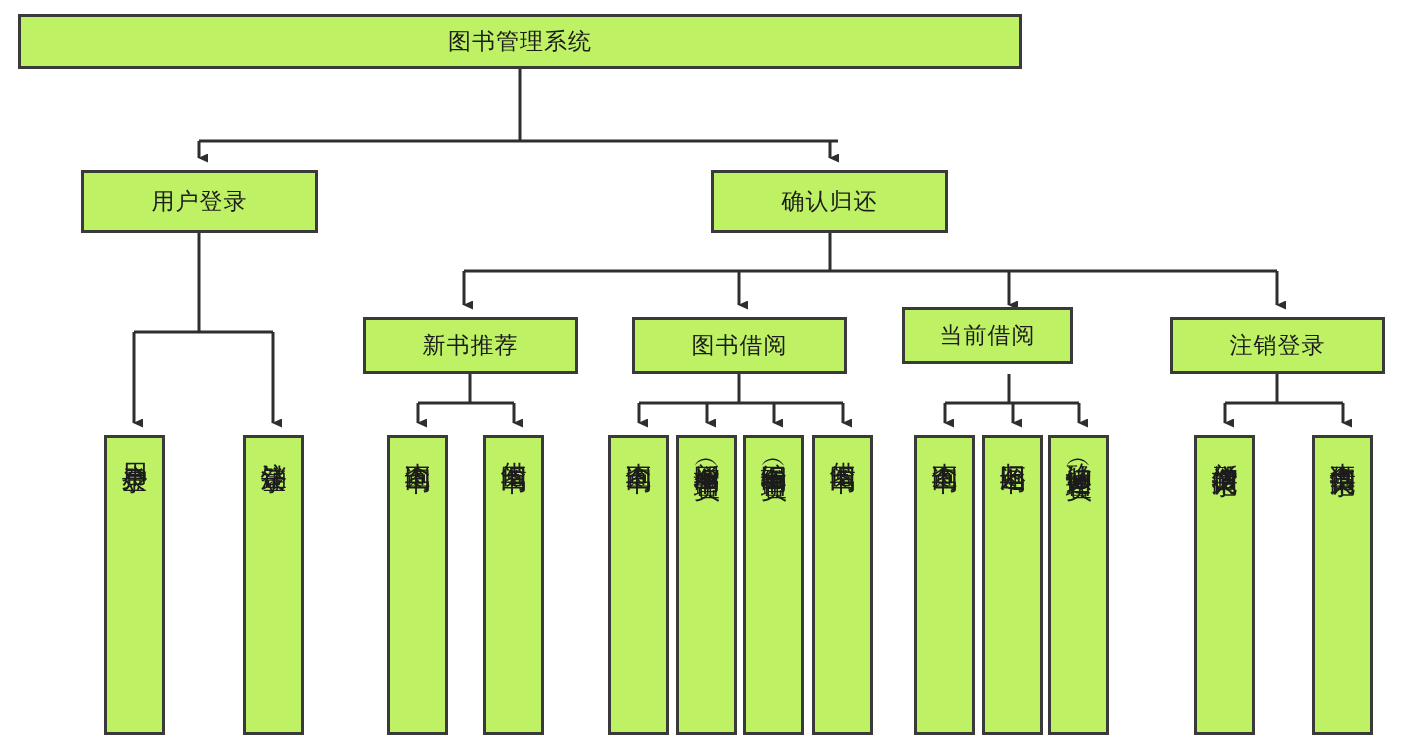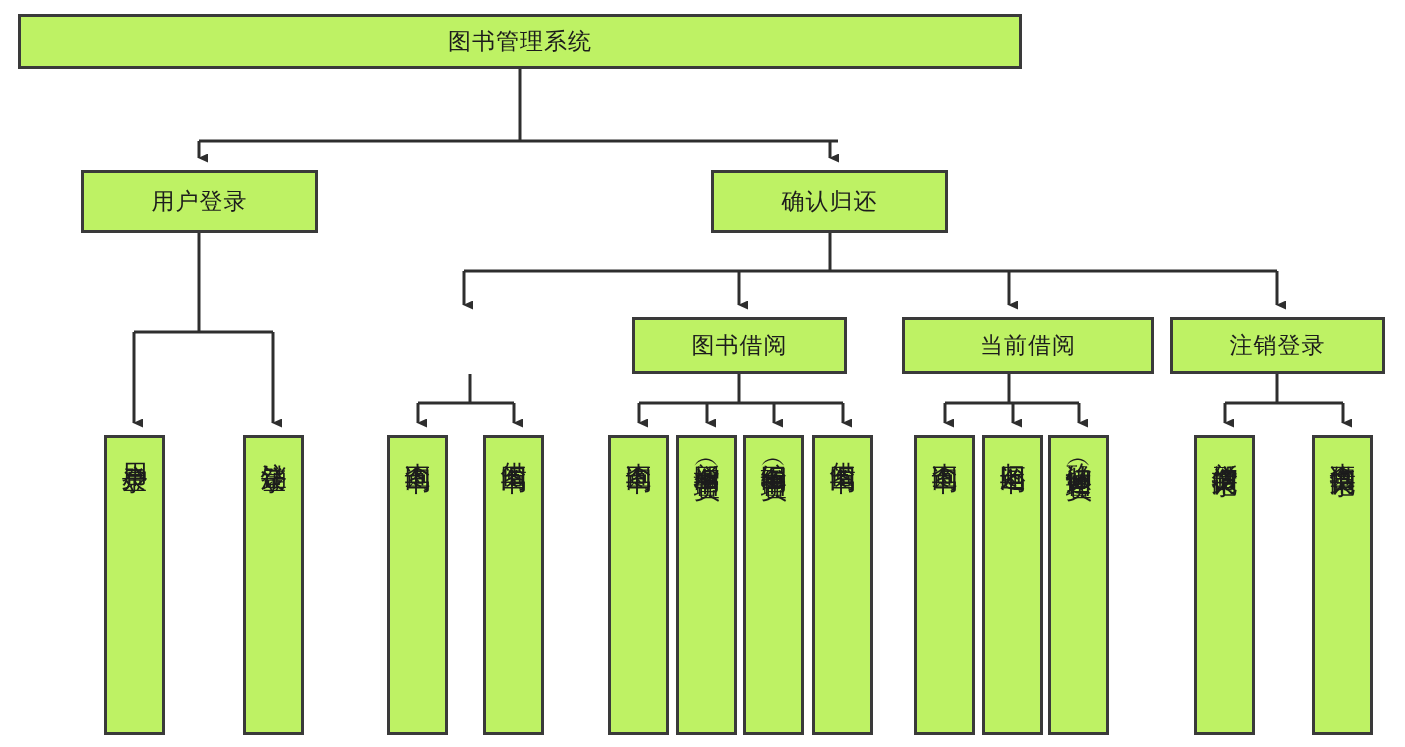--- a/index.html
+++ b/index.html
@@ -128,24 +128,27 @@
     <span class="label">图书管理系统</span>
   </div>
 
   <div class="node horizontal" style="left:81px; top:170px; width:237px; height:63px;">
     <span class="label">用户登录</span>
   </div>
   <div class="node horizontal" style="left:711px; top:170px; width:237px; height:63px;">
     <span class="label">确认归还</span>
   </div>
 
+  <div class="node horizontal" style="left:363px; top:317px; width:215px; height:57px;">
+    <span class="label">新书推荐</span>
+  </div>
   <div class="node horizontal" style="left:632px; top:317px; width:215px; height:57px;">
     <span class="label">图书借阅</span>
   </div>
-  <div class="node horizontal" style="left:902px; top:317px; width:252px; height:57px;">
+  <div class="node horizontal" style="left:902px; top:307px; width:171px; height:57px;">
     <span class="label">当前借阅</span>
   </div>
   <div class="node horizontal" style="left:1170px; top:317px; width:215px; height:57px;">
     <span class="label">注销登录</span>
   </div>
 
   <div class="node vertical" style="left:104px; top:435px; width:61px; height:300px;">
     <span class="label">用户登录</span>
   </div>
   <div class="node vertical" style="left:243px; top:435px; width:61px; height:300px;">

